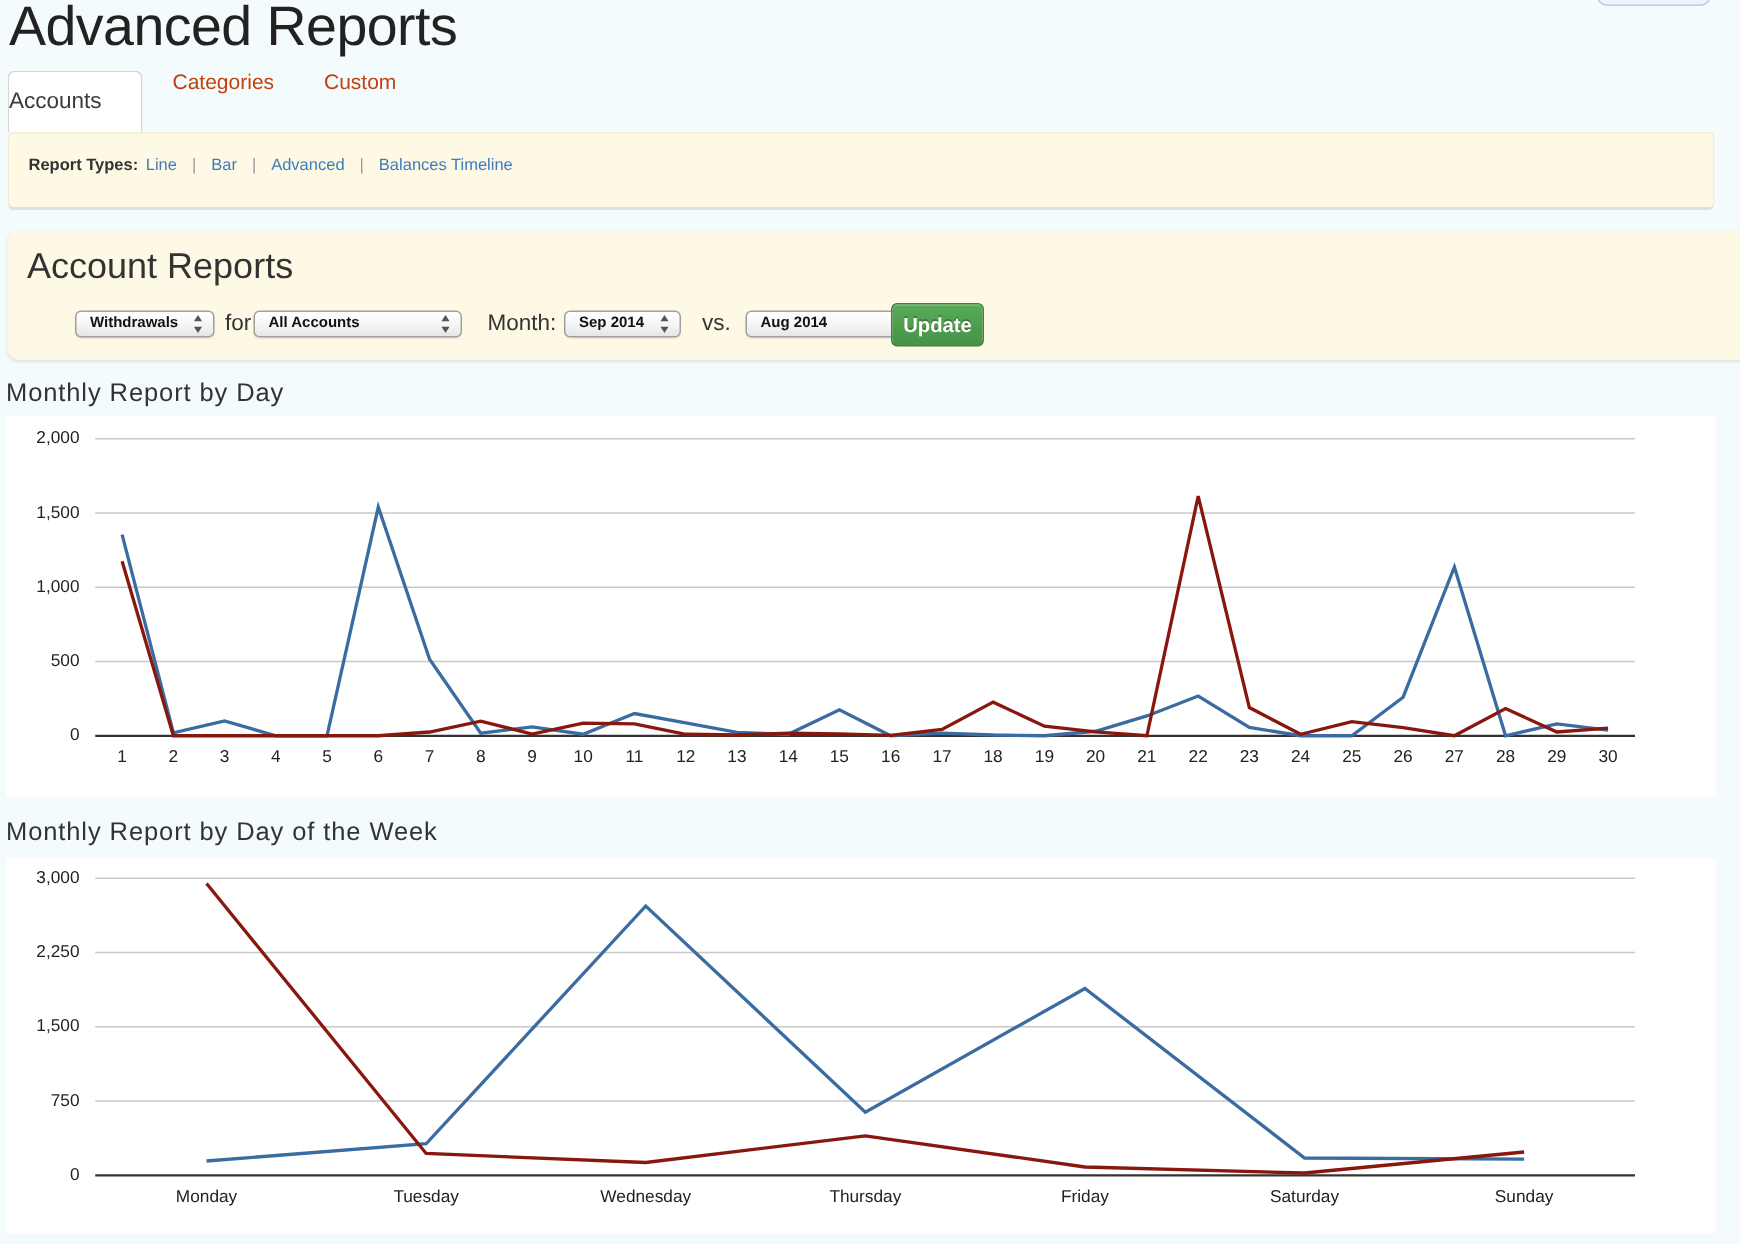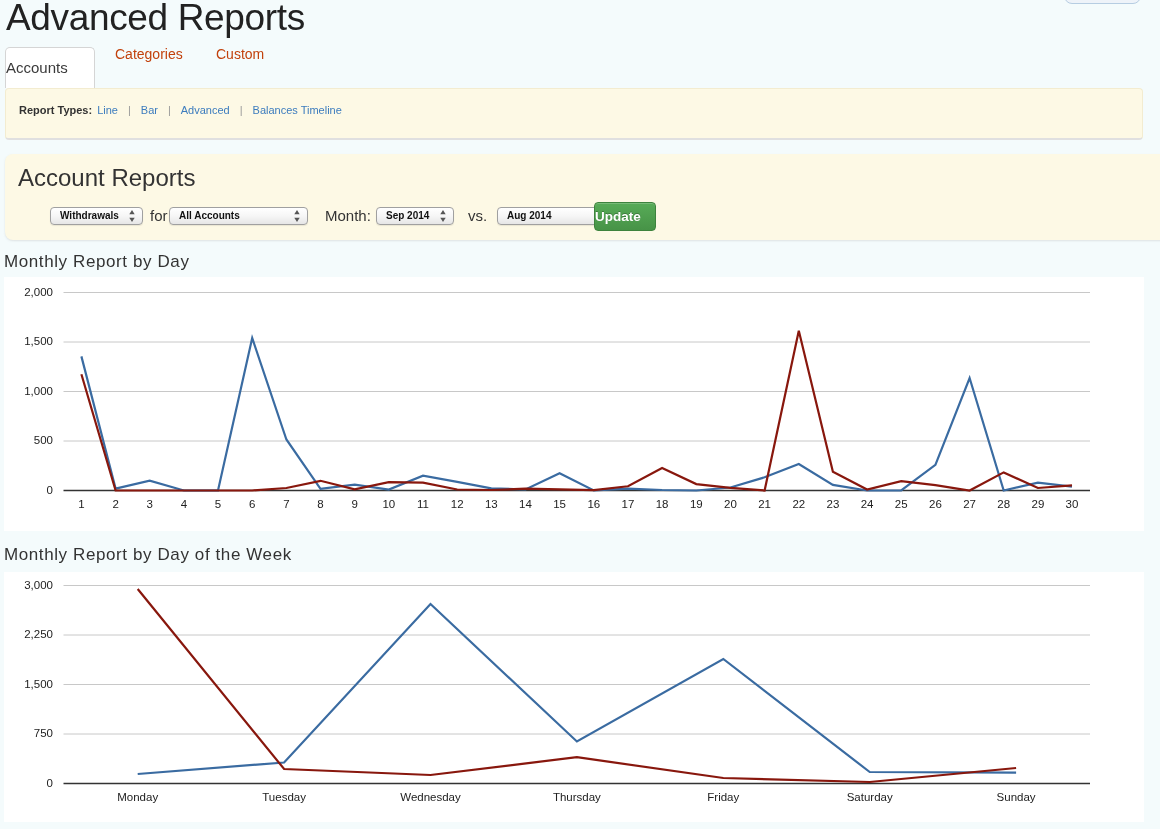--- a/index.html
+++ b/index.html
@@ -57,21 +57,21 @@
   box-shadow:0 1px 1px rgba(0,0,0,0.08);
   font-size:10px; font-weight:bold; color:#111; line-height:16px;
 }
 .msel .txt { position:absolute; left:9px; top:0; white-space:nowrap; }
 .msel .arr { position:absolute; right:7px; top:2px; width:6px; height:12px; }
 .msel .arr svg { display:block; }
 .btn-update {
   position:absolute; left:594px; top:0px; width:60px; height:27px;
   background:linear-gradient(#57ab57, #479347);
   border:1px solid #3d833d; border-radius:4px;
-  color:#fff; font-size:13.5px; font-weight:bold; line-height:27px; text-align:left;
+  color:#fff; font-size:13.5px; font-weight:bold; line-height:27px; text-align:center;
   text-shadow:0 -1px 0 rgba(0,0,0,0.25);
   box-shadow:inset 0 1px 0 rgba(255,255,255,0.2);
 }
 .ctitle { position:absolute; left:4px; font-size:17px; color:#333; letter-spacing:0.6px; }
 .chartbox { position:absolute; left:4px; background:#fff; }
 </style>
 </head>
 <body>
 <div class="topbtn"></div>
 <h1>Advanced Reports</h1>

